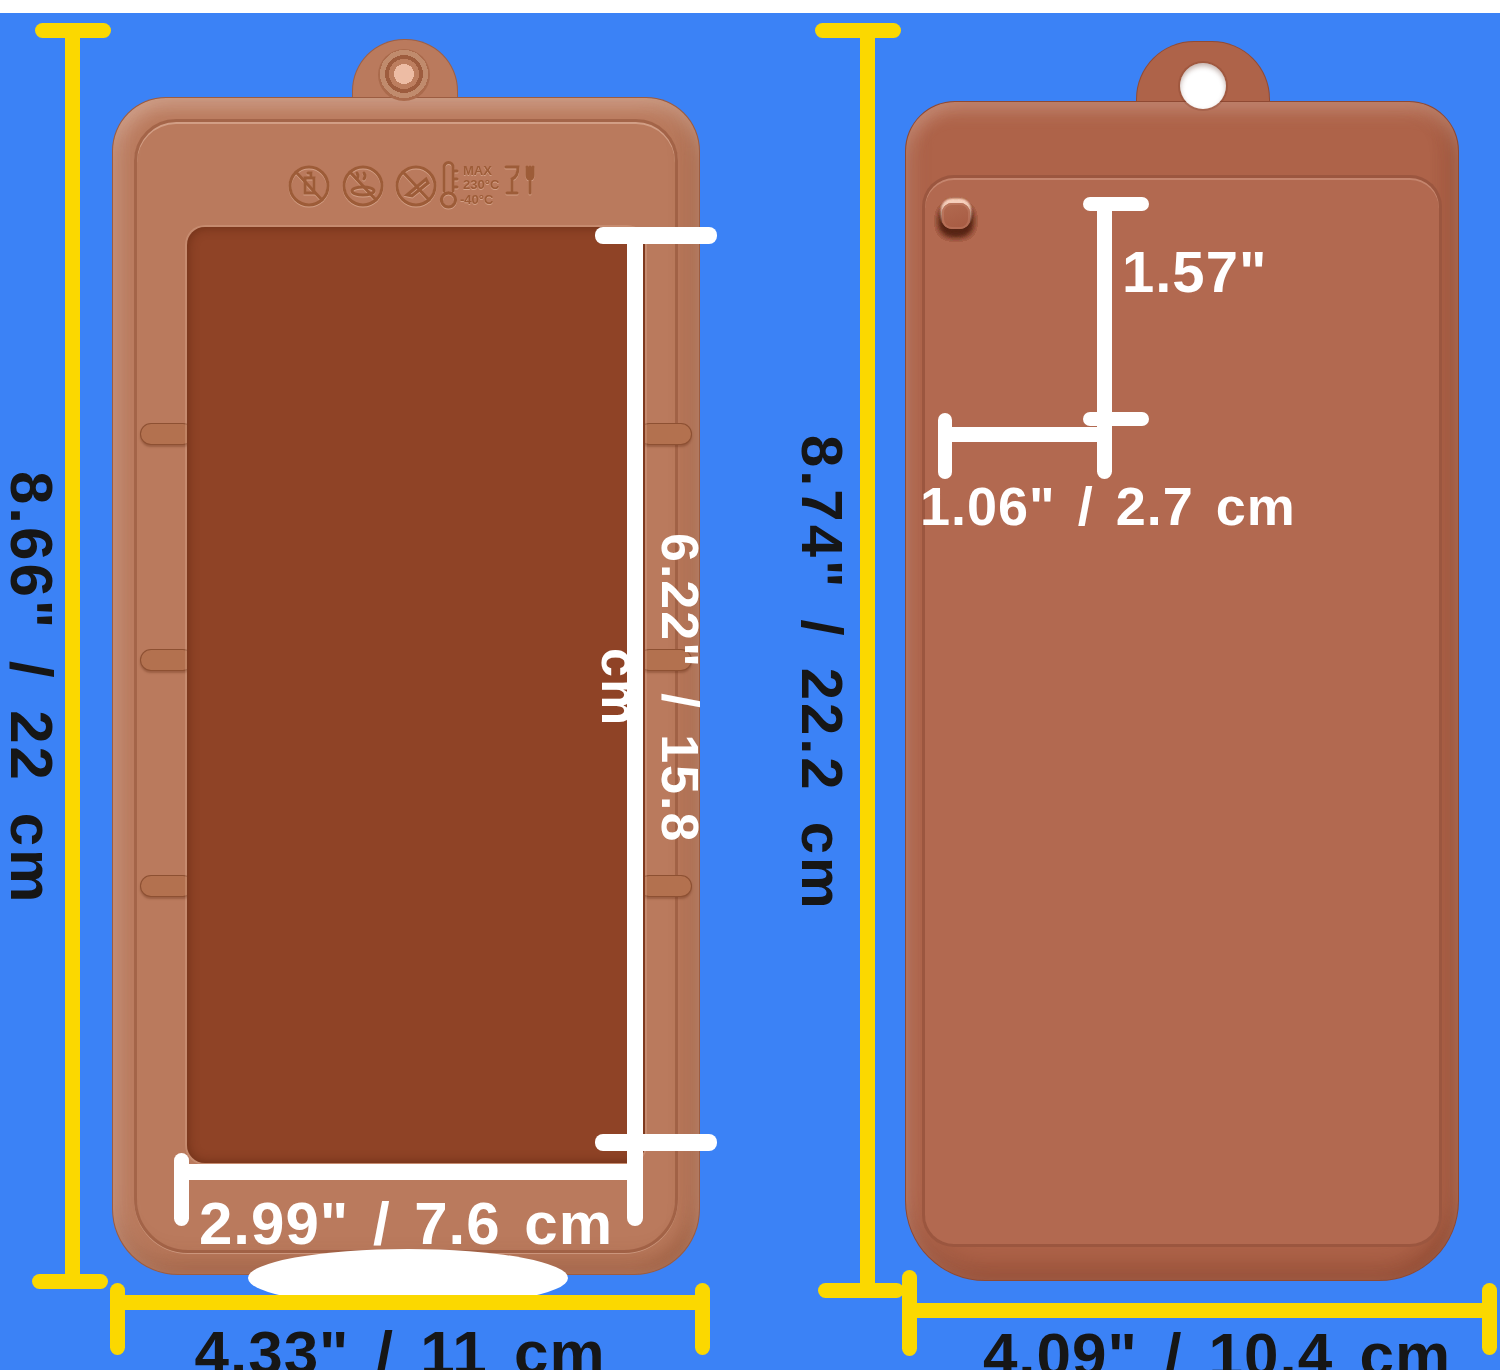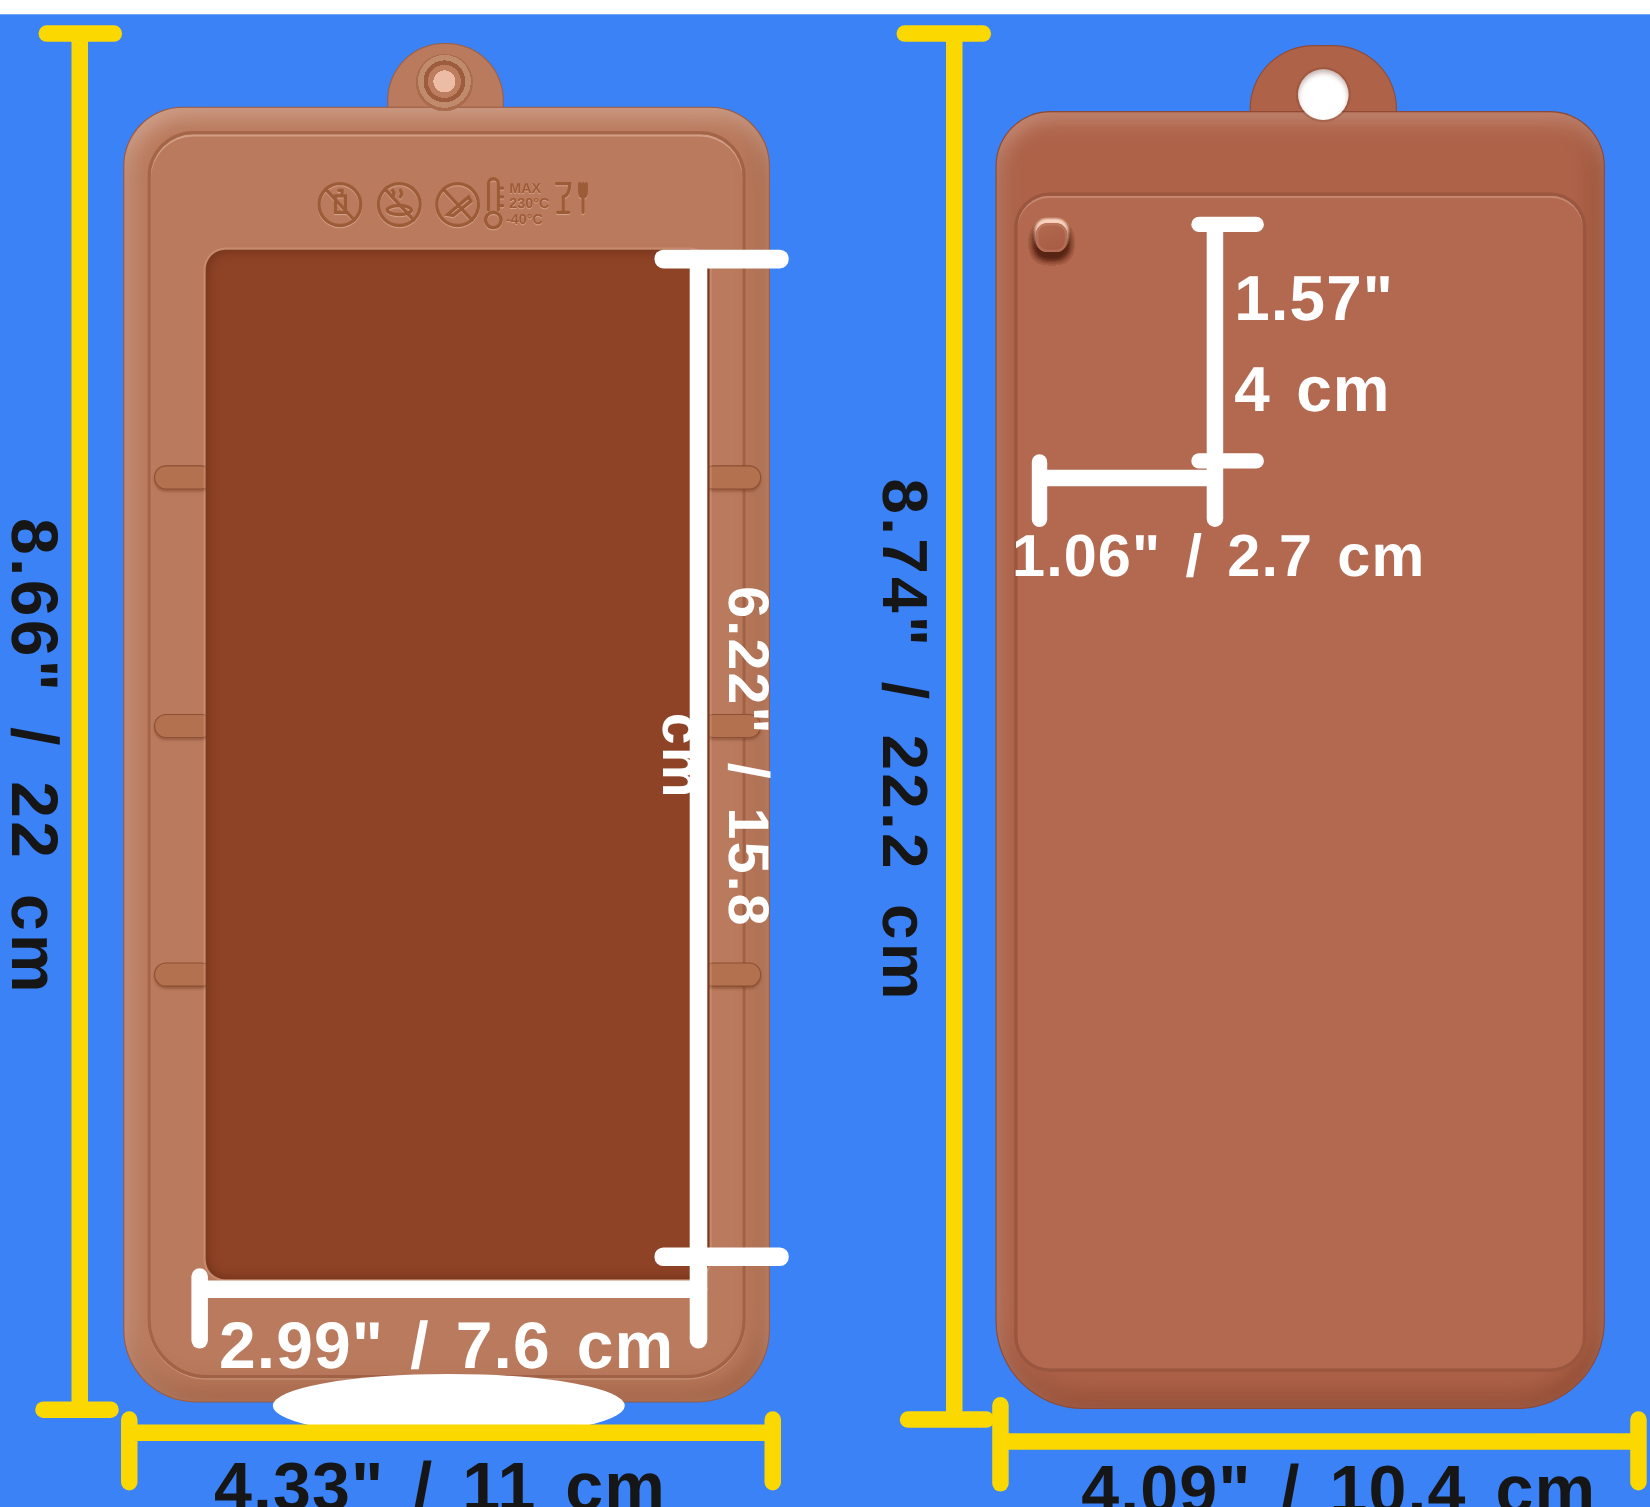--- a/index.html
+++ b/index.html
@@ -358,21 +358,20 @@
 
   <div class="dline" style="left:860px;top:12px;width:15px;height:1270px"></div>
   <div class="dline" style="left:815px;top:10px;width:86px;height:15px"></div>
   <div class="dline" style="left:818px;top:1270px;width:86px;height:15px"></div>
   <div class="vlabel" style="left:792px;top:400px;width:64px;height:520px;font-size:58px">8.74" / 22.2 cm</div>
 
   <div class="wline" style="left:1097px;top:188px;width:15px;height:278px"></div>
   <div class="wline" style="left:1083px;top:184px;width:66px;height:14px"></div>
   <div class="wline" style="left:1083px;top:399px;width:66px;height:14px"></div>
   <div class="whlabel" style="left:1122px;top:225px;font-size:58px;text-align:left">1.57"</div>
-  <div class="whlabel" style="left:1122px;top:308px;font-size:58px;text-align:left">4 cm</div>
 
   <div class="wline" style="left:944px;top:414px;width:161px;height:15px"></div>
   <div class="wline" style="left:938px;top:400px;width:14px;height:66px"></div>
   <div class="whlabel" style="left:920px;top:462px;width:368px;font-size:54px">1.06" / 2.7 cm</div>
 
   <div class="dline" style="left:908px;top:1290px;width:582px;height:15px"></div>
   <div class="dline" style="left:902px;top:1257px;width:15px;height:86px"></div>
   <div class="dline" style="left:1482px;top:1270px;width:15px;height:72px"></div>
   <div class="hlabel" style="left:940px;top:1306px;width:554px;font-size:62px">4.09" / 10.4 cm</div>
 

